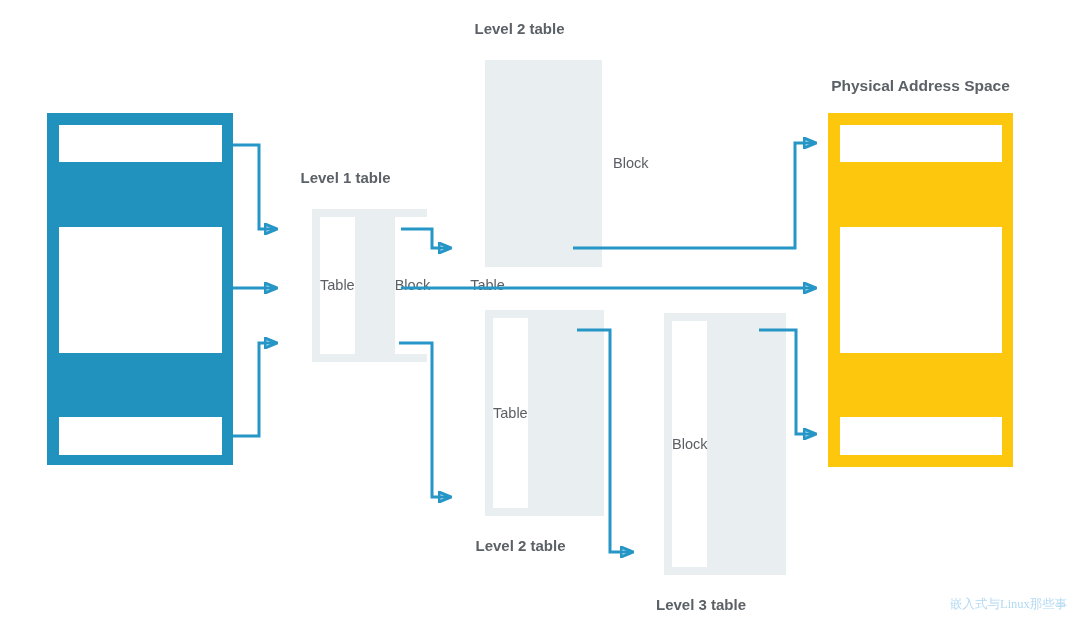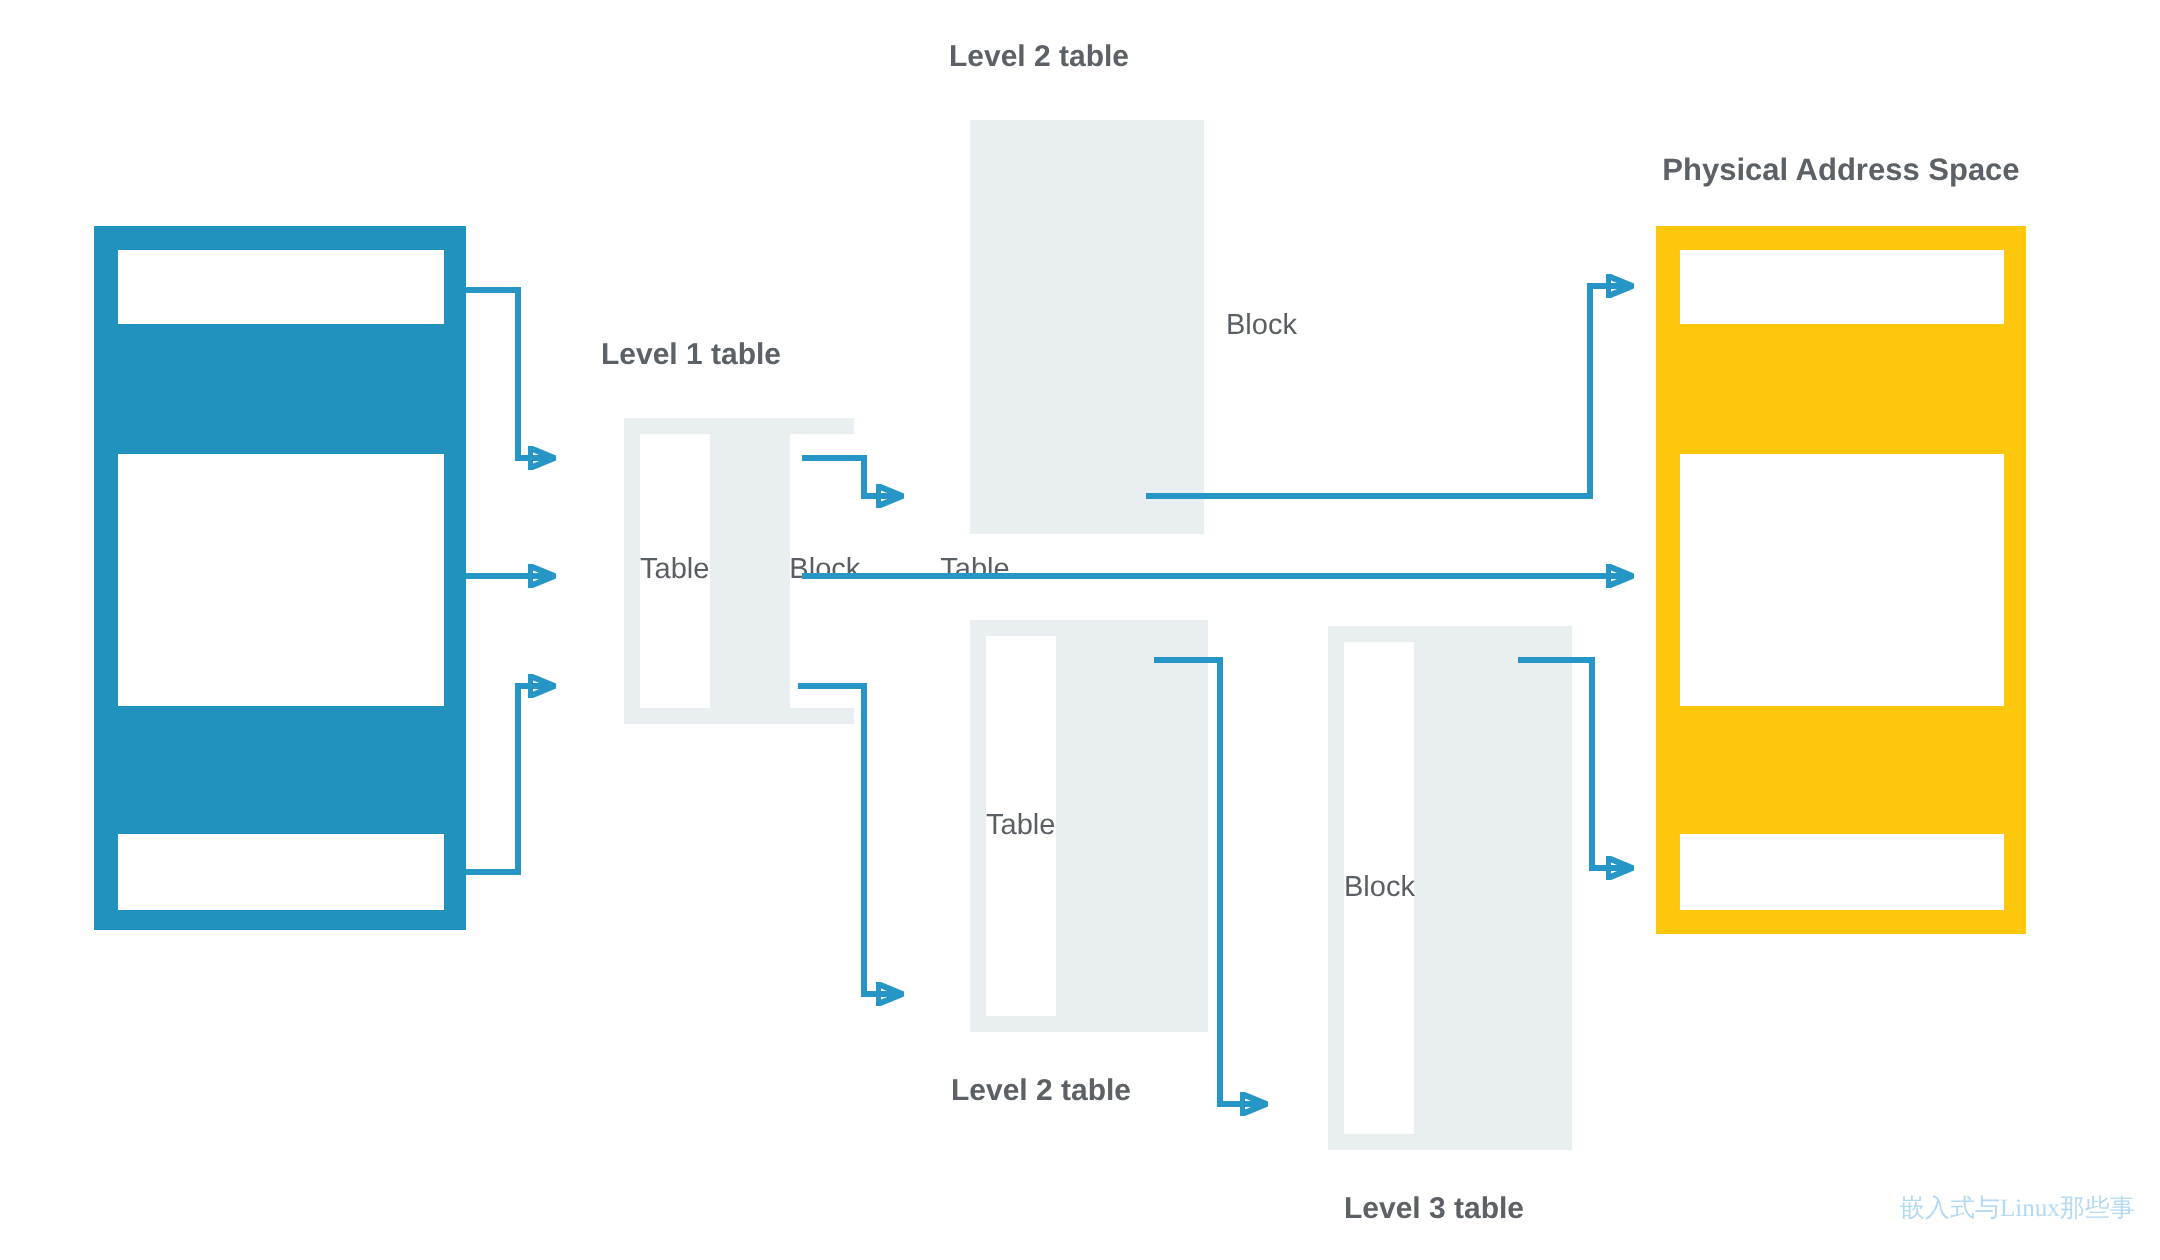--- a/index.html
+++ b/index.html
@@ -57,21 +57,21 @@
   #l1-table  { left: 288px; top: 209px; width: 115px; height: 153px; }
   #l2a-table { left: 461px; top: 60px;  width: 117px; height: 207px; }
   #l2b-table { left: 461px; top: 310px; width: 119px; height: 206px; }
   #l3-table  { left: 640px; top: 313px; width: 122px; height: 262px; }
   
   #vas-label { left: 47px;  top: 77px;  width: 186px; }
   #pas-label { left: 828px; top: 77px;  width: 185px; }
   #l1-label  { left: 288px; top: 169px; width: 115px; font-size: 15px; }
   #l2a-label { left: 461px; top: 20px;  width: 117px; font-size: 15px; }
   #l2b-label { left: 461px; top: 537px; width: 119px; font-size: 15px; }
-  #l3-label  { left: 656px; top: 596px; width: 122px; font-size: 15px; }
+  #l3-label  { left: 640px; top: 596px; width: 122px; font-size: 15px; }
   
   #arrows {
     position: absolute;
     left: 0; top: 0;
     width: 1080px;
     height: 630px;
     pointer-events: none;
   }
   #arrows path {
     fill: none;

